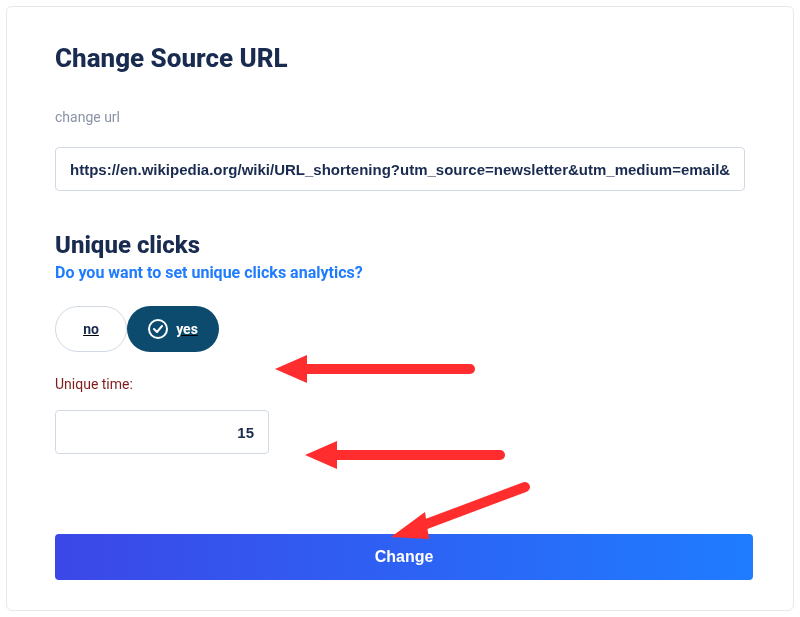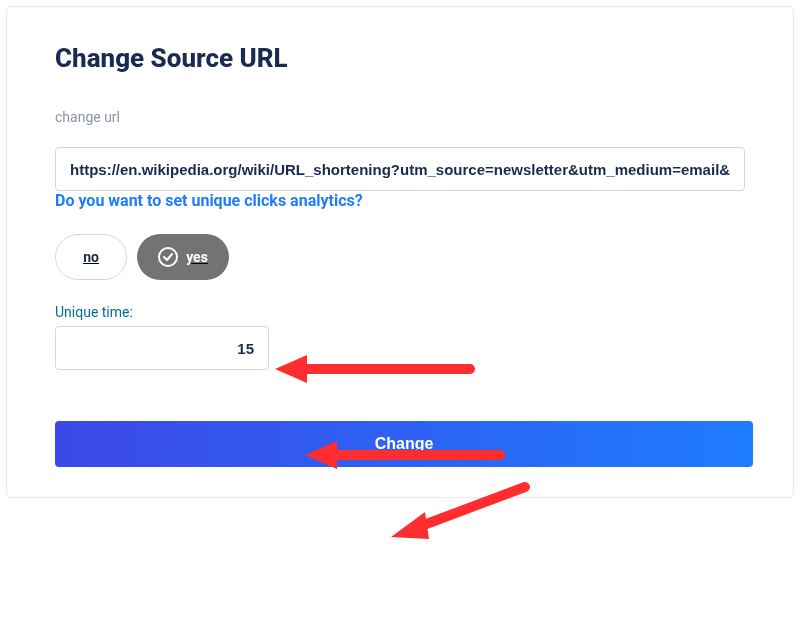--- a/index.html
+++ b/index.html
@@ -9,21 +9,21 @@
     width: 800px;
     height: 617px;
     position: relative;
   }
   .card {
     border: 1px solid #e6e8ed;
     border-radius: 6px;
     margin: 6px;
     padding: 36px 48px 40px 48px;
     width: 788px;
-    height: 492px;
+    height: 605px;
     position: relative;
   }
   .title {
     font-size: 26px;
     font-weight: 800;
     color: #1a2b50;
     margin-bottom: 36px;
   }
   .field-label {
     font-size: 14px;
@@ -50,21 +50,20 @@
     margin-bottom: 4px;
   }
   .subtitle {
     font-size: 16px;
     font-weight: 700;
     color: #1f7cff;
     margin-bottom: 24px;
   }
   .toggle-row {
     display: flex;
-    gap: 10px;
     align-items: flex-end;
     margin-bottom: 24px;
     text-decoration: underline;
   }
   .pill {
     display: inline-flex;
     align-items: center;
     justify-content: center;
     border-radius: 999px;
     font-size: 14px;
@@ -75,38 +74,38 @@
   .pill-no {
     width: 72px;
     height: 46px;
     border: 1px solid #d2d8e3;
     color: #1a2b50;
     background: #fff;
   }
   .pill-yes {
     width: 92px;
     height: 46px;
-    background: #737373;
+    background: #0c4a6e;
     color: #fff;
     gap: 8px;
   }
   .check-icon {
     width: 20px;
     height: 20px;
     border: 2px solid #fff;
     border-radius: 50%;
     display: inline-flex;
     align-items: center;
     justify-content: center;
   }
   .check-icon svg { width: 10px; height: 10px; }
   .unique-time-label {
     font-size: 14px;
-    color: #0369a1;
-    margin-bottom: 6px;
+    color: #7f1d1d;
+    margin-bottom: 18px;
     display: block;
   }
   .num-input {
     width: 214px;
     height: 44px;
     border: 1px solid #d2d8e3;
     border-radius: 4px;
     padding: 0 14px;
     font-size: 15px;
     color: #1a2b50;
@@ -136,20 +135,21 @@
 </head>
 <body>
 
 <div class="card">
 
   <h1 class="title">Change Source URL</h1>
 
   <label class="field-label">change url</label>
   <input class="text-input" type="text" value="https://en.wikipedia.org/wiki/URL_shortening?utm_source=newsletter&amp;utm_medium=email&amp;utm_campaign=spring_sale" style="">
 
+  <h2 class="section-title">Unique clicks</h2>
   <div class="subtitle">Do you want to set unique clicks analytics?</div>
 
   <div class="toggle-row">
     <div class="pill pill-no">
       <span>no</span>
     </div>
     <div class="pill pill-yes">
       <span class="check-icon">
         <svg viewBox="0 0 10 10">
             <path d="M1 5 L4 8 L9 2" stroke="#fff" stroke-width="2" fill="none" stroke-linecap="round" stroke-linejoin="round"></path>

